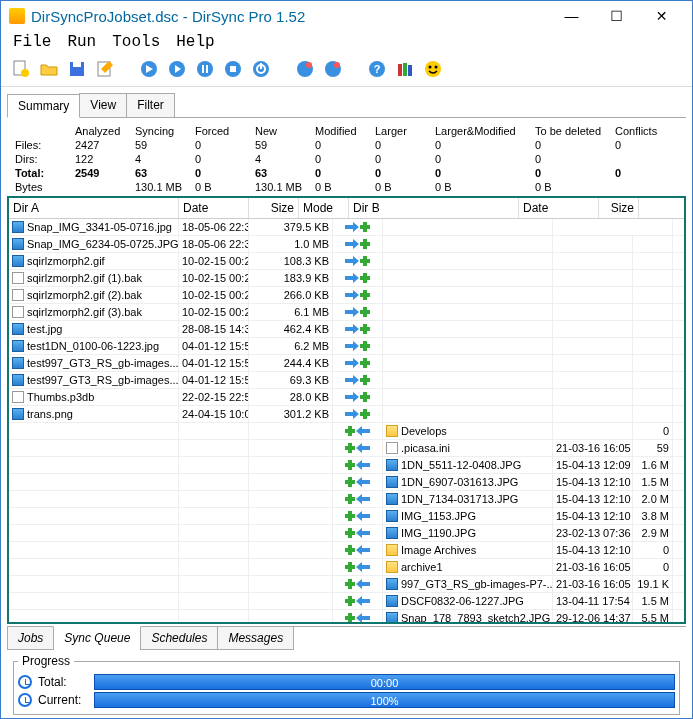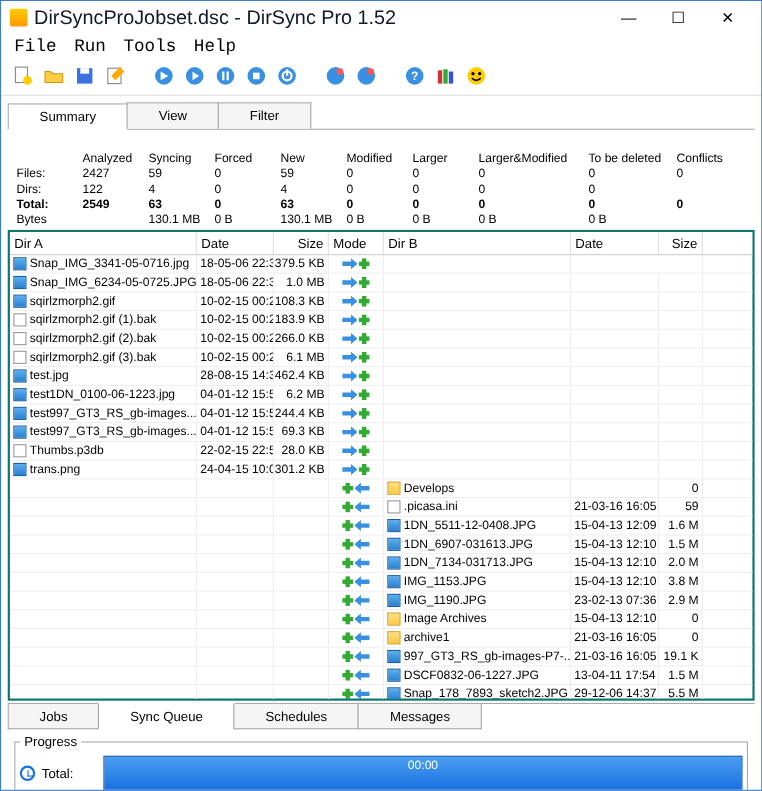--- a/index.html
+++ b/index.html
@@ -1,60 +1,60 @@
 <!DOCTYPE html>
 <html><head>
 <meta charset="utf-8">
 <style>
 * { box-sizing: border-box; margin: 0; padding: 0; font-family: "Segoe UI", Tahoma, sans-serif; font-size: 11px; }
 body { background: #fff; width: 693px; height: 719px; overflow: hidden; border: 1px solid #3a7cc9; }
 .titlebar { height: 30px; display: flex; align-items: center; padding: 0 8px; background: #fff; }
 .titlebar-icon { width: 16px; height: 16px; margin-right: 6px; background: linear-gradient(#ffcc00, #ff9900); border-radius: 2px; }
-.titlebar-title { flex: 1; font-size: 18px; color: #0f172a; }
+.titlebar-title { flex: 1; font-size: 15px; color: #0369a1; }
 .titlebar-btn { width: 45px; height: 30px; display: flex; align-items: center; justify-content: center; font-size: 14px; font-family: Arial; }
 .menubar { height: 20px; display: flex; padding: 0 4px; }
 .menubar span { padding: 2px 8px; font-size: 16px; font-family: Liberation Mono, monospace; }
 .toolbar { height: 36px; display: flex; align-items: center; padding: 2px 8px; gap: 4px; border-bottom: 1px solid #ddd; }
 .tbtn { width: 24px; height: 24px; display: flex; align-items: center; justify-content: center; border-radius: 3px; }
 .tbtn svg { width: 20px; height: 20px; }
 .tsep { width: 12px; }
 .content { padding: 6px; }
 .tabs-top { display: flex; border-bottom: 1px solid #aaa; margin-bottom: 4px; }
-.tab { padding: 4px 28px; border: 1px solid #aaa; border-bottom: none; background: #f5f5f5; margin-right: -1px; font-size: 12px; }
+.tab { padding: 4px 10px; border: 1px solid #aaa; border-bottom: none; background: #f5f5f5; margin-right: -1px; font-size: 12px; }
 .tab.active { background: #fff; border-bottom: 1px solid #fff; position: relative; top: 1px; }
 .stats { display: grid; grid-template-columns: 60px 60px 60px 60px 60px 60px 60px 100px 80px 60px; padding: 2px 6px; font-size: 12px; }
 .stats div { padding: 1px 2px; }
-.stats .hdr { font-weight: normal; margin-top: 13px; }
+.stats .hdr { font-weight: normal; }
 .stats .bold { font-weight: bold; }
 .table-wrap { border: 2px solid #0f766e; height: 428px; position: relative; overflow: hidden; }
 .thead { display: flex; background: #fff; border-bottom: 1px solid #ccc; }
 .th { padding: 3px 4px; border-right: 1px solid #ddd; font-size: 12px; background: #fff; }
 .th-a { width: 170px; } .th-date { width: 70px; } .th-size { width: 50px; text-align: right; } .th-mode { width: 50px; } .th-b { width: 170px; } .th-date2 { width: 80px; } .th-size2 { width: 40px; text-align: right; }
 .tbody { height: 406px; overflow-y: scroll; }
 .row { display: flex; height: 17px; align-items: center; border-bottom: 1px solid #eee; }
 .cell { padding: 0 3px; overflow: hidden; white-space: nowrap; text-overflow: ellipsis; font-size: 11px; border-right: 1px solid #eee; height: 100%; display: flex; align-items: center; }
 .cell.right { justify-content: flex-end; }
-.c-a { width: 170px; } .c-date { width: 70px; } .c-size { width: 50px; } .c-mode { width: 50px; justify-content: center; gap: 1px; } .c-b { width: 170px; } .c-date2 { width: 80px; margin-top: 33px; } .c-size2 { width: 40px; }
+.c-a { width: 170px; } .c-date { width: 70px; } .c-size { width: 50px; margin-left: 34px; } .c-mode { width: 50px; justify-content: center; gap: 1px; } .c-b { width: 170px; } .c-date2 { width: 80px; margin-top: 33px; } .c-size2 { width: 40px; }
 .fico { width: 12px; height: 12px; margin-right: 3px; flex-shrink: 0; }
 .fico.img { background: linear-gradient(#5ab0f0, #2a80d0); border: 1px solid #1a60a0; }
 .fico.file { background: #fff; border: 1px solid #999; }
 .fico.folder { background: linear-gradient(#ffe080, #ffc840); border: 1px solid #d0a020; }
 .arrow-r { width: 14px; height: 10px; }
 .arrow-l { width: 14px; height: 10px; }
 .plus { width: 10px; height: 10px; }
-.tabs-bot { display: flex; border-top: 1px solid #aaa; margin-top: 2px; }
+.tabs-bot { display: flex; border-top: 1px solid #aaa; margin-top: 2px; font-style: italic; }
 .tabs-bot .tab { border-top: none; border-bottom: 1px solid #aaa; }
 .tabs-bot .tab.active { border-bottom: none; border-top: 1px solid #fff; top: -1px; }
 .progress-box { border: 1px solid #aaa; margin: 4px 6px; padding: 4px; }
 .progress-box legend { font-size: 12px; padding: 0 4px; }
 .prow { display: flex; align-items: center; margin: 2px 0; gap: 6px; }
 .picon { width: 14px; height: 14px; border: 2px solid #1a70e0; border-radius: 50%; position: relative; }
 .picon::after { content: ''; position: absolute; width: 4px; height: 5px; border-left: 1.5px solid #1a70e0; border-bottom: 1.5px solid #1a70e0; top: 2px; left: 5px; }
 .plabel { width: 50px; font-size: 12px; }
-.pbar { flex: 1; height: 32px; background: linear-gradient(#4a9ff0, #1a70e0); color: #fff; text-align: center; font-size: 11px; line-height: 16px; border: 1px solid #0a50b0; }
+.pbar { flex: 1; height: 16px; background: linear-gradient(#4a9ff0, #1a70e0); color: #fff; text-align: center; font-size: 11px; line-height: 16px; border: 1px solid #0a50b0; }
 fieldset { border: 1px solid #aaa; }
 </style>
 </head>
 <body>
 
 <div class="titlebar">
   <div class="titlebar-icon"></div>
   <div class="titlebar-title">DirSyncProJobset.dsc - DirSync Pro 1.52</div>
   <div class="titlebar-btn">—</div>
   <div class="titlebar-btn">☐</div>

